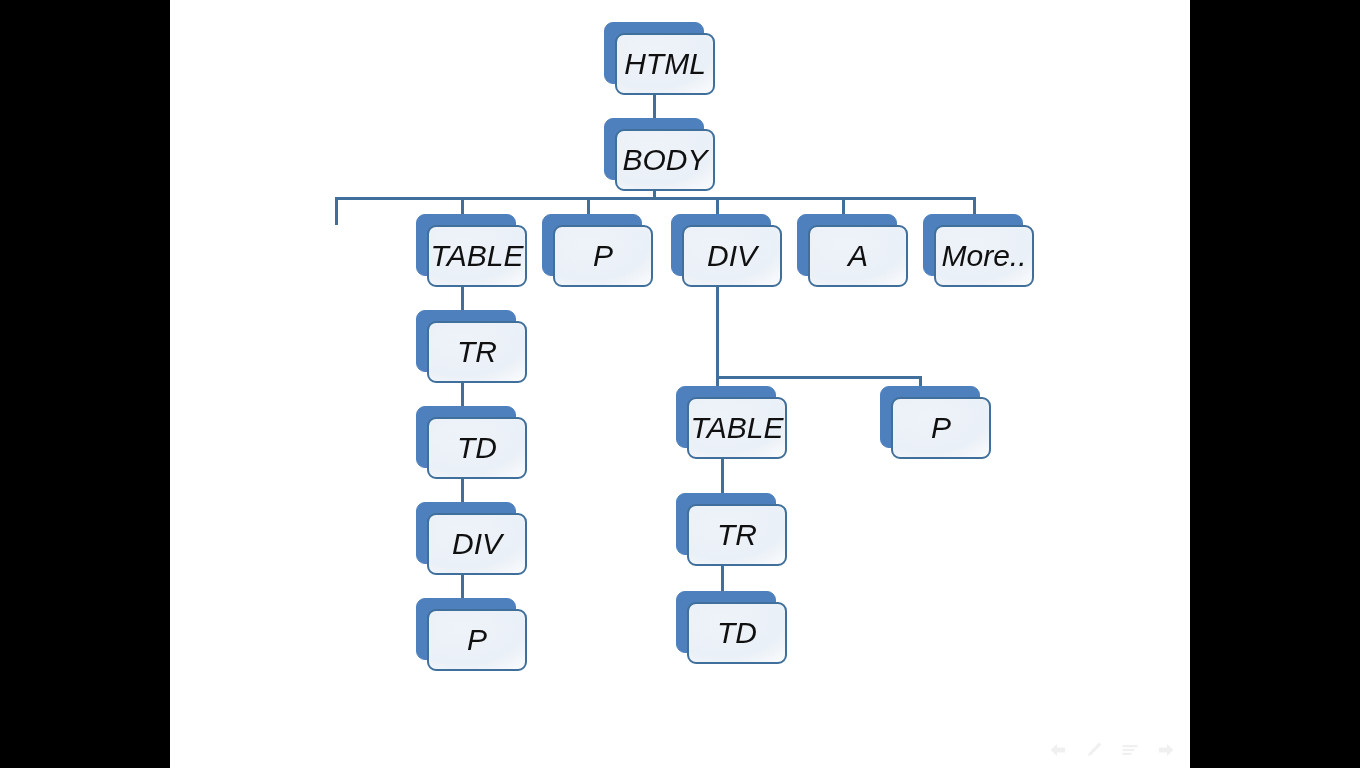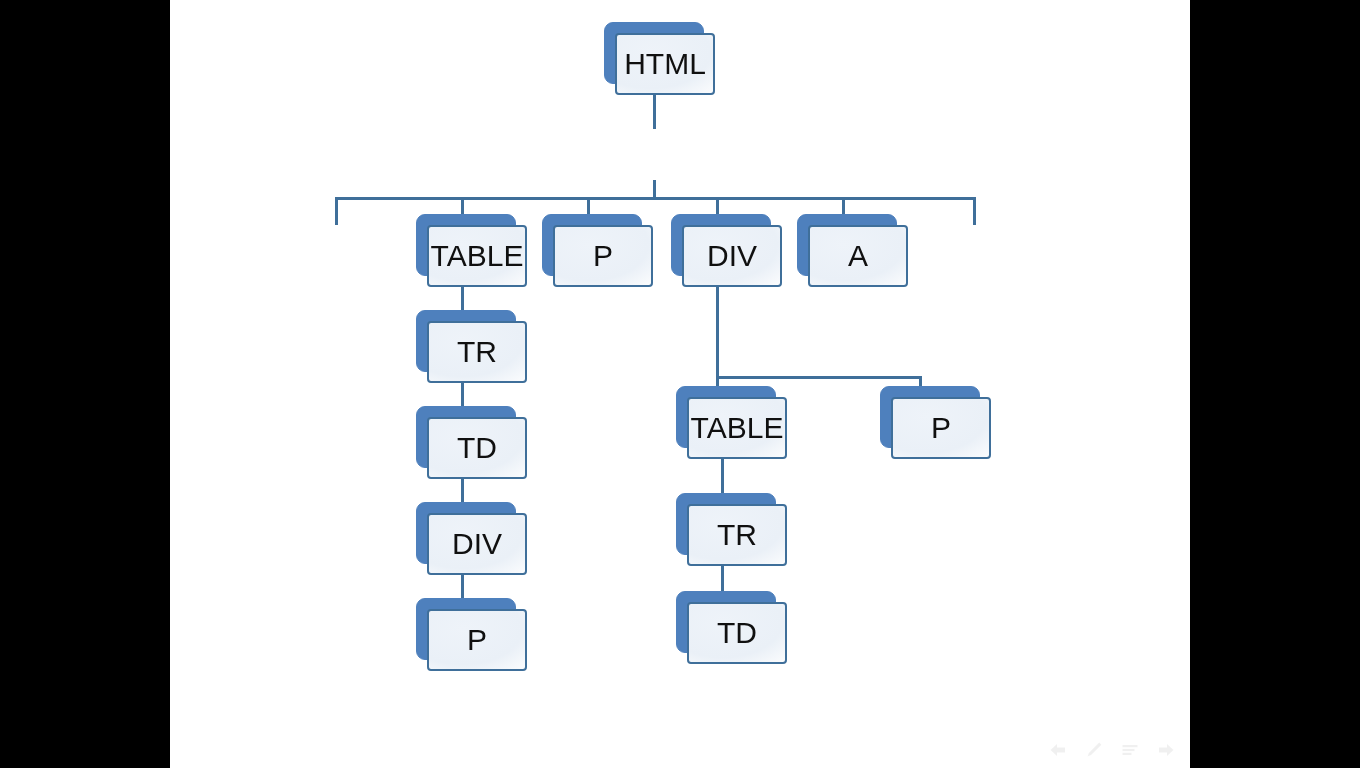--- a/index.html
+++ b/index.html
@@ -69,27 +69,28 @@
 
   
   .node .front {
     position: absolute;
     left: 11px;
     top: 11px;
     width: 100%;
     height: 100%;
     box-sizing: border-box;
     border: 2.5px solid #3f6f9a;
-    border-radius: 4px;
+    border-radius: 9px;
     background:
       radial-gradient(120% 120% at 35% 30%, #eef3f9 0%, #eaf0f7 52%, #ffffff 86%);
     display: flex;
     align-items: center;
     justify-content: center;
     overflow: hidden;
+    font-style: italic;
   }
 
   .node .label {
     font-family: "Liberation Sans", sans-serif;
     font-size: 30px;
     line-height: 1;
     color: #101010;
     white-space: nowrap;
     letter-spacing: 0px;
   }
@@ -156,20 +157,26 @@
 
     <div id="nodes">
 
       <div class="node" style="left:434px; top:22px; width:100px; height:62px;">
         <div class="back"></div>
         <div class="front">
           <span class="label">HTML</span>
         </div>
       </div>
 
+      <div class="node" style="left:434px; top:118px; width:100px; height:62px;">
+        <div class="back"></div>
+        <div class="front">
+          <span class="label">BODY</span>
+        </div>
+      </div>
 
 
       <div class="node" style="left:246px; top:214px; width:100px; height:62px;">
         <div class="back"></div>
         <div class="front">
           <span class="label">TABLE</span>
         </div>
       </div>
 
       <div class="node" style="left:372px; top:214px; width:100px; height:62px;">
@@ -186,20 +193,26 @@
         </div>
       </div>
 
       <div class="node" style="left:627px; top:214px; width:100px; height:62px;">
         <div class="back"></div>
         <div class="front">
           <span class="label">A</span>
         </div>
       </div>
 
+      <div class="node" style="left:753px; top:214px; width:100px; height:62px;">
+        <div class="back"></div>
+        <div class="front">
+          <span class="label">More..</span>
+        </div>
+      </div>
 
       <div class="node" style="left:246px; top:310px; width:100px; height:62px;">
         <div class="back"></div>
         <div class="front">
           <span class="label">TR</span>
         </div>
       </div>
 
       <div class="node" style="left:246px; top:406px; width:100px; height:62px;">
         <div class="back"></div>

